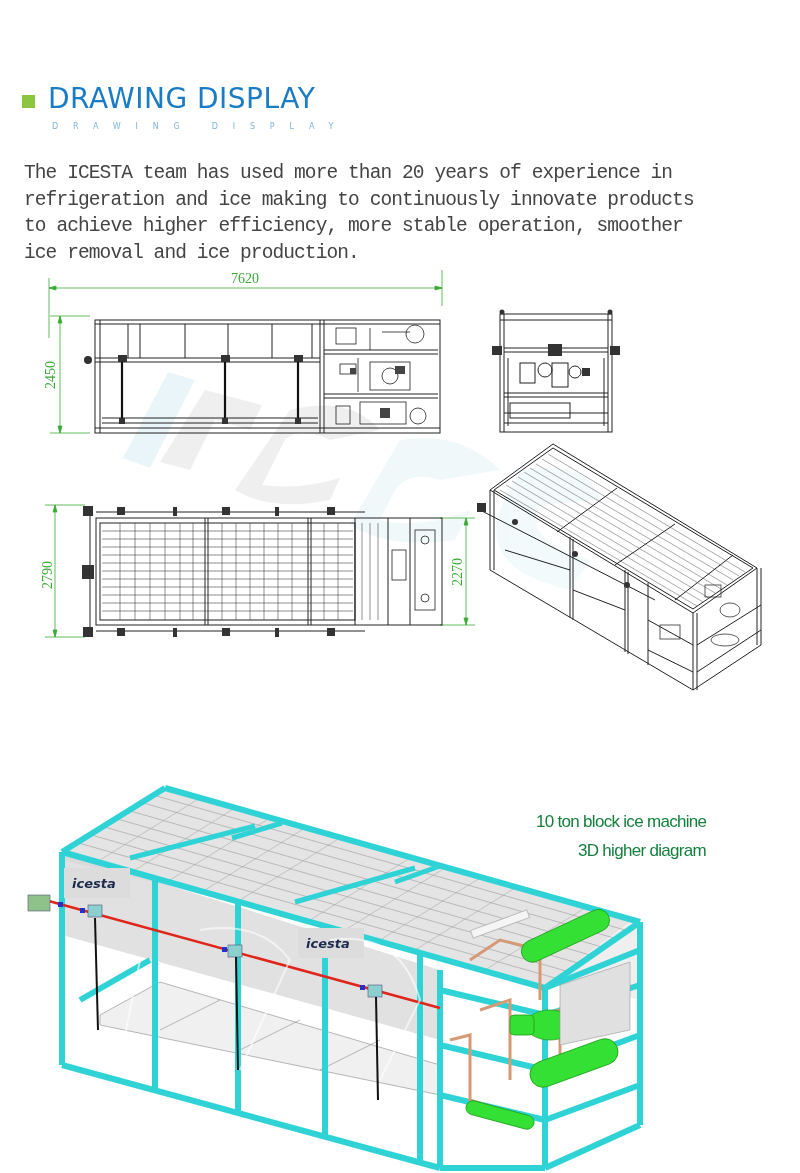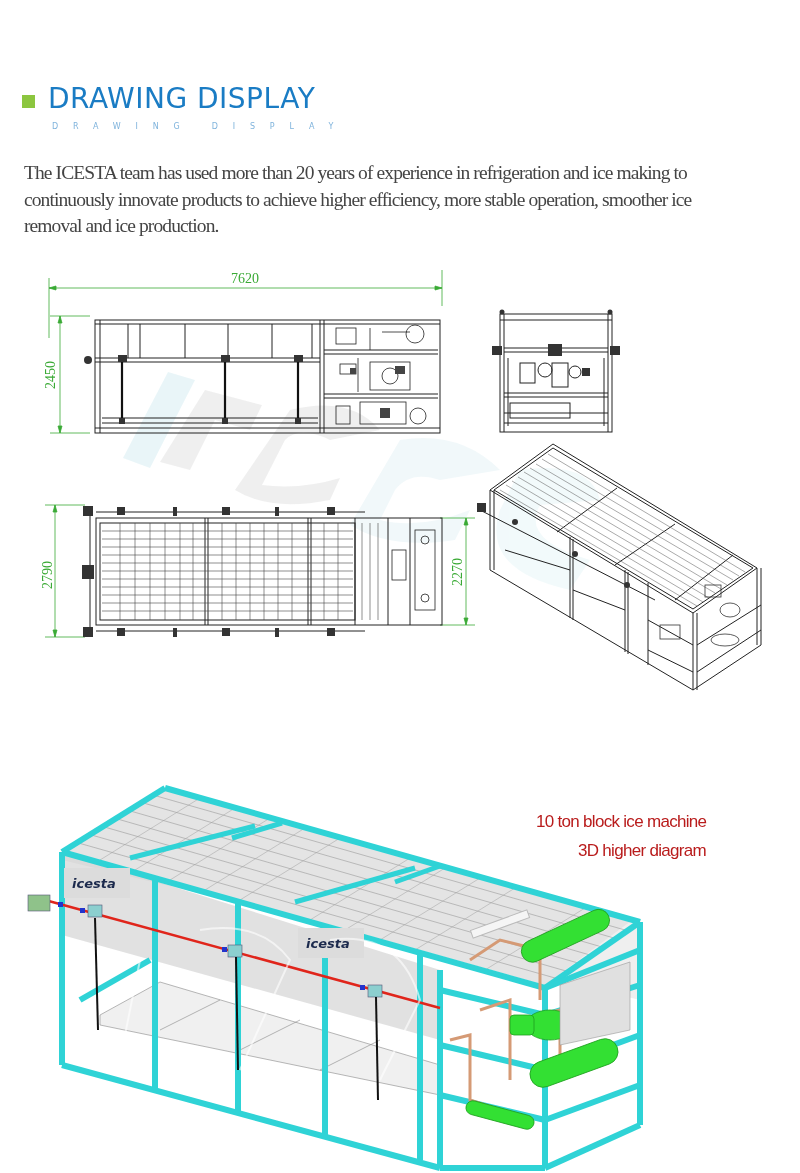--- a/index.html
+++ b/index.html
@@ -1,22 +1,22 @@
 <!DOCTYPE html>
 <html><head>
 <meta charset="utf-8">
 <style>
   html, body { margin: 0; padding: 0; background: #ffffff; }
   body { width: 800px; height: 1173px; position: relative; overflow: hidden; font-family: "Liberation Sans", sans-serif; }
   .abs { position: absolute; }
   .title-square { left: 22px; top: 95px; width: 13px; height: 13px; background: #8cc63f; }
   .title { left: 48px; top: 82px; font-family: "DejaVu Sans", sans-serif; font-size: 28px; color: #1a7cc4; letter-spacing: 0.5px; white-space: nowrap; font-weight: normal; }
   .subtitle { left: 52px; top: 122px; font-family: "DejaVu Sans", sans-serif; font-size: 8px; color: #7fb3dc; letter-spacing: 14.8px; white-space: nowrap; }
-  .intro { left: 24px; top: 160px; width: 700px; font-family: Liberation Serif, serif; font-size: 19.5px; line-height: 26.5px; color: #444444; letter-spacing: -0.9px; }
-  .caption { font-family: "Liberation Sans", sans-serif; font-size: 17px; color: #b91c1c; letter-spacing: -0.7px; white-space: nowrap; }
+  .intro { left: 24px; top: 160px; width: 700px; font-family: Liberation Mono, monospace; font-size: 19.5px; line-height: 26.5px; color: #444444; letter-spacing: -0.9px; }
+  .caption { font-family: "Liberation Sans", sans-serif; font-size: 17px; color: #15803d; letter-spacing: -0.7px; white-space: nowrap; }
   .dim { font-family: "Liberation Serif", serif; fill: #3aaa35; font-size: 14px; }
   svg { position: absolute; overflow: visible; }
 </style>
 </head>
 <body>
 
 <div class="abs title-square"></div>
 <div class="abs title">DRAWING DISPLAY</div>
 <div class="abs subtitle">DRAWING DISPLAY</div>
 

